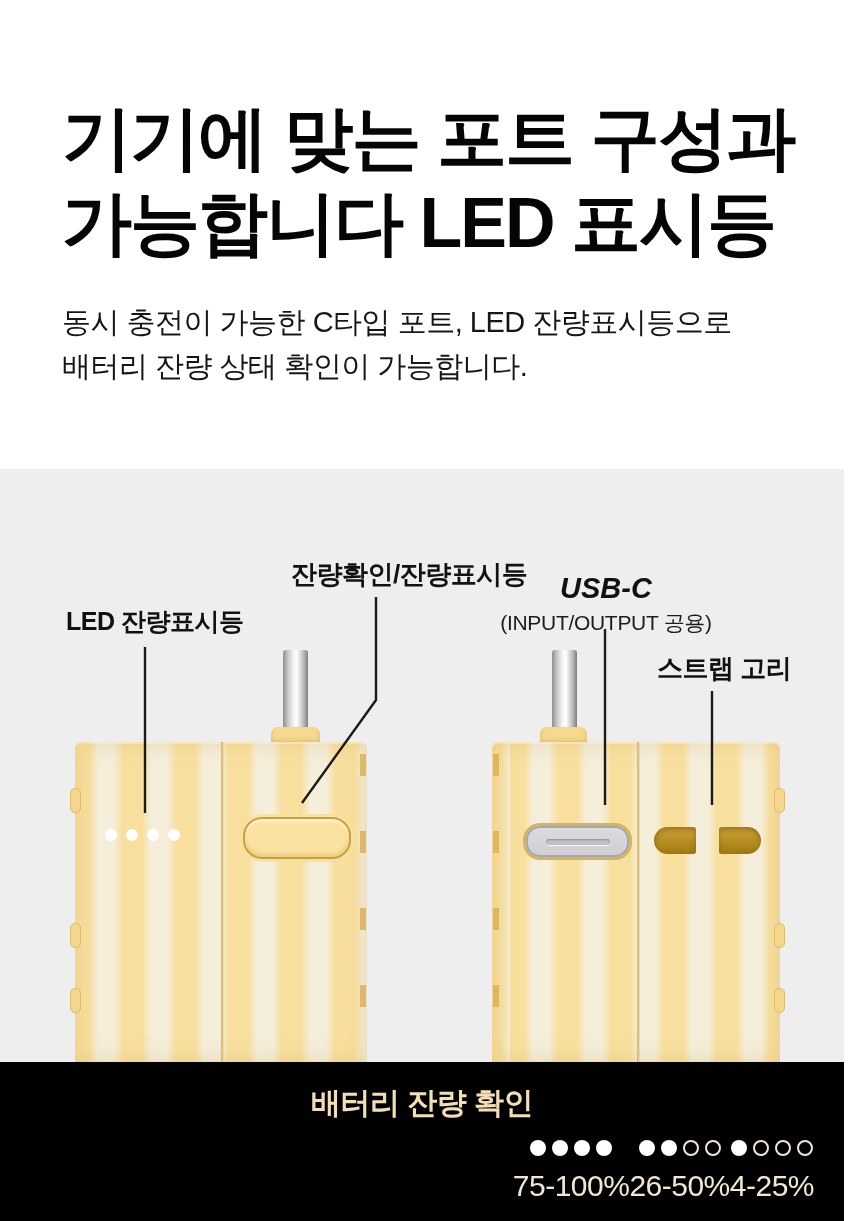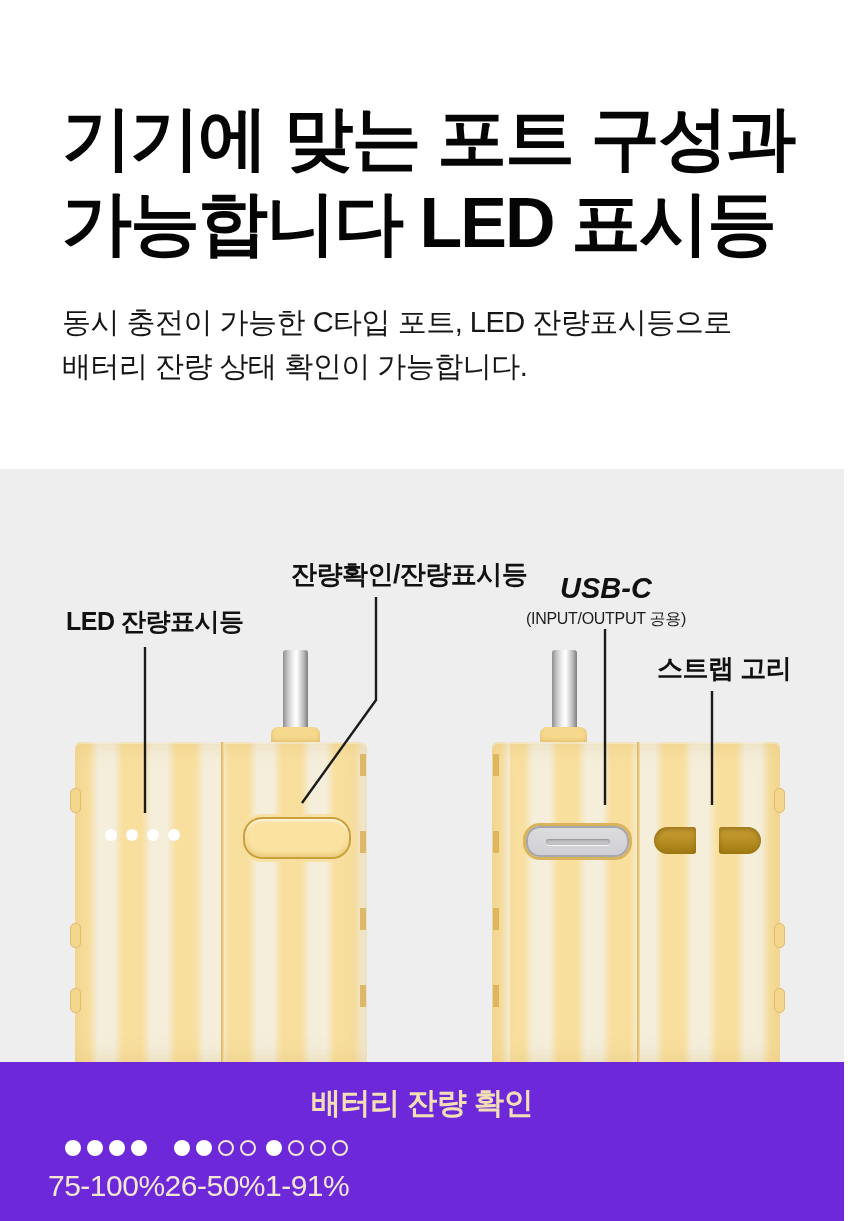--- a/index.html
+++ b/index.html
@@ -13,21 +13,21 @@
   .hero .subtitle{margin:34px 0 0 62px;font-size:29px;line-height:44px;font-weight:400;
                   color:#161616;letter-spacing:-0.5px;}
 
   
   .diagram{position:relative;width:100%;height:593px;background:#eeeeee;}
   .callout{position:absolute;color:#111111;white-space:nowrap;}
   .callout.led{left:66px;top:136px;font-size:25px;font-weight:600;letter-spacing:-0.5px;}
   .callout.btn{left:291px;top:88px;font-size:26px;font-weight:600;letter-spacing:-0.5px;}
   .callout.usbc{left:496px;top:103px;width:220px;text-align:center;}
   .usbc-main{font-size:29px;font-weight:600;letter-spacing:0;font-style:italic;}
-  .usbc-sub{margin-top:4px;font-size:16px;font-weight:400;color:#1c1c1c;letter-spacing:-0.3px;}
+  .usbc-sub{margin-top:4px;font-size:21px;font-weight:400;color:#1c1c1c;letter-spacing:-0.3px;}
   .callout.strap{left:657px;top:182px;font-size:26px;font-weight:600;letter-spacing:-0.5px;}
   .leader-svg{position:absolute;left:0;top:0;pointer-events:none;}
 
   
   .device{position:absolute;top:273px;height:320px;border-radius:6px 6px 0 0;
           background:
           repeating-linear-gradient(90deg,
             #F8DF9E 0px,#F8DF9E 14px,#F4EEDB 23px,#F4EEDB 39px,#F8DF9E 48px,#F8DF9E 53px);
           box-shadow:inset 0 0 22px rgba(210,170,85,0.35), inset 0 2px 0 rgba(255,255,255,0.5);}
   .device.d1{left:75px;width:292px;}
@@ -65,24 +65,24 @@
              box-shadow:0 0 0 3px #D8B35C;display:flex;align-items:center;justify-content:center;}
   .usbc-slot{width:64px;height:6px;border-radius:3px;background:#C2C2C7;
              box-shadow:inset 0 1px 2px rgba(90,90,95,0.5), 0 1px 0 rgba(255,255,255,0.8);}
   .strap-hole{position:absolute;top:85px;width:42px;height:27px;
               background:linear-gradient(180deg,#D0A438,#9E7910);
               box-shadow:inset 0 3px 5px rgba(110,80,10,0.55);}
   .strap-hole.left{left:162px;border-radius:14px 3px 3px 14px;}
   .strap-hole.right{left:227px;border-radius:3px 14px 14px 3px;}
 
   
-  .battery{position:relative;width:100%;height:159px;background:#6d28d9;}
+  .battery{position:relative;width:100%;height:159px;background:#000000;}
   .battery-title{padding-top:21px;text-align:center;font-size:30px;font-weight:800;
                  color:#F3DFB5;letter-spacing:-0.5px;}
-  .battery-row{display:flex;justify-content:flex-start;padding:0 48px;margin-top:15px;}
+  .battery-row{display:flex;justify-content:flex-end;padding:0 30px;margin-top:15px;}
   .level{display:flex;flex-direction:column;align-items:center;}
   .level-dots{display:flex;gap:6px;height:17px;align-items:center;}
   .battery .dot{width:16px;height:16px;border-radius:50%;box-sizing:border-box;}
   .battery .dot.filled{background:#ffffff;}
   .battery .dot.empty{background:transparent;border:2.5px solid #EFE6D4;}
   .level-label{margin-top:13px;font-size:30px;font-weight:500;color:#F2E7D2;letter-spacing:-0.5px;}
 </style>
 </head>
 <body>
 
@@ -170,18 +170,18 @@
           </div>
         <div class="level-label">26-50%</div>
       </div>
       <div class="level">
         <div class="level-dots">
             <span class="dot filled"></span>
             <span class="dot empty"></span>
             <span class="dot empty"></span>
             <span class="dot empty"></span>
           </div>
-        <div class="level-label">1-91%</div>
+        <div class="level-label">4-25%</div>
       </div>
     </div>
   </section>
 
 </div>
 
 </body></html>

